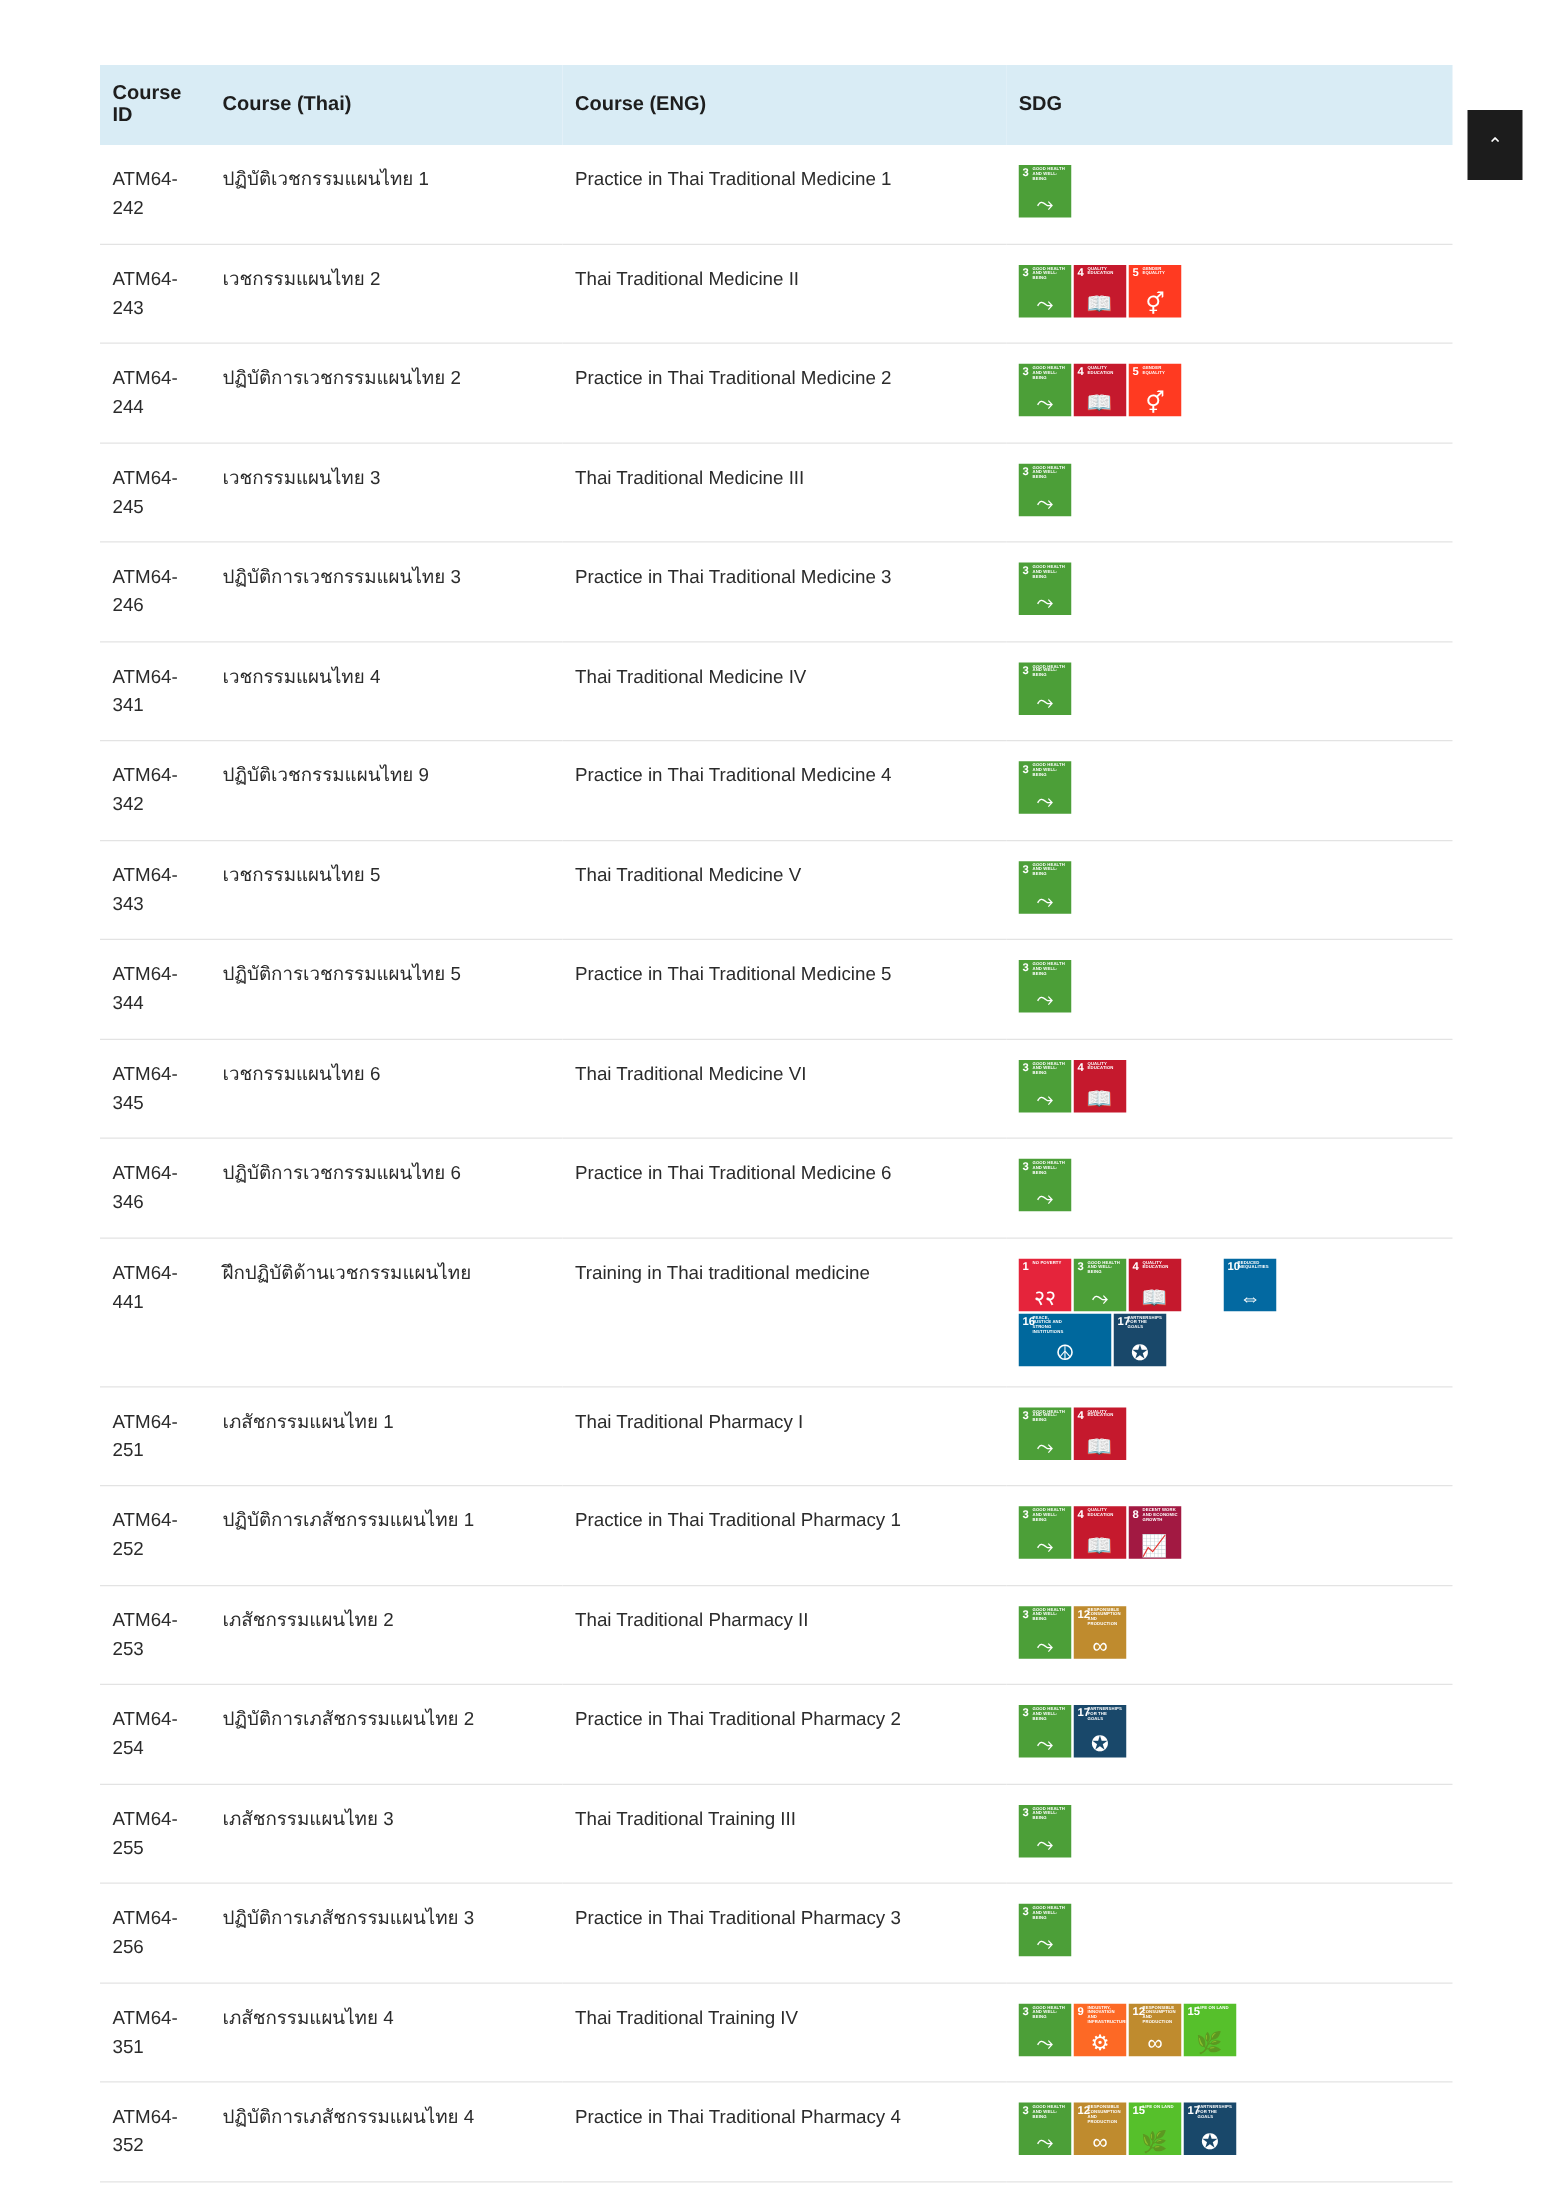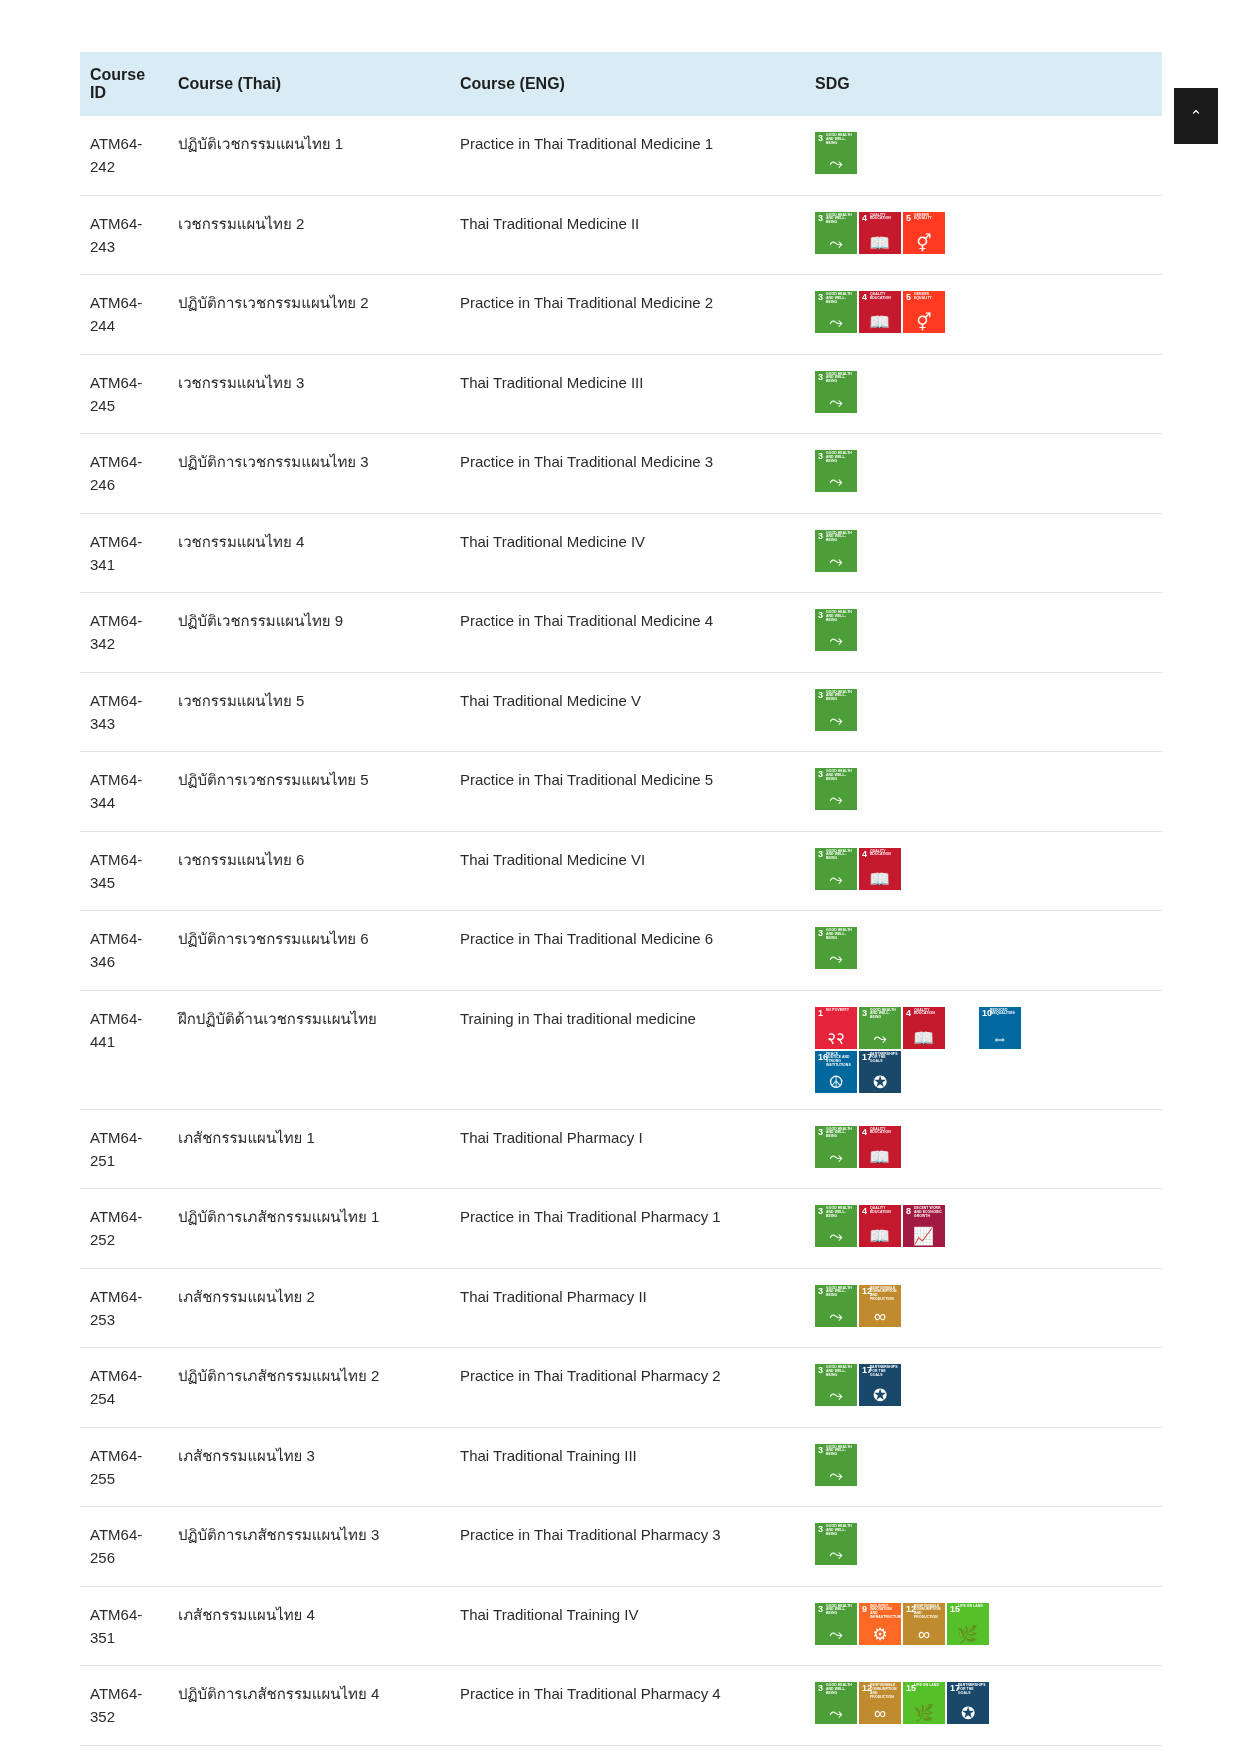--- a/index.html
+++ b/index.html
@@ -354,21 +354,21 @@
                 <div class="sdg-icon" style="background: rgb(197, 25, 45);">
                   <span class="num">4</span>
                   <span class="ttl">QUALITY EDUCATION</span>
                   <span class="glyph">📖</span>
                 </div>
                 <div class="sdg-icon" style="background: #0369a1; margin-left: 32px;">
                   <span class="num">10</span>
                   <span class="ttl">REDUCED INEQUALITIES</span>
                   <span class="glyph">⇔</span>
                 </div>
-                <div class="sdg-icon" style="background: rgb(0, 104, 157);">
+                <div class="sdg-icon" style="background: rgb(0, 104, 157); padding-left: 32px;">
                   <span class="num">16</span>
                   <span class="ttl">PEACE, JUSTICE AND STRONG INSTITUTIONS</span>
                   <span class="glyph">☮</span>
                 </div>
                 <div class="sdg-icon" style="background: rgb(25, 72, 106);">
                   <span class="num">17</span>
                   <span class="ttl">PARTNERSHIPS FOR THE GOALS</span>
                   <span class="glyph">✪</span>
                 </div>
               </div>

